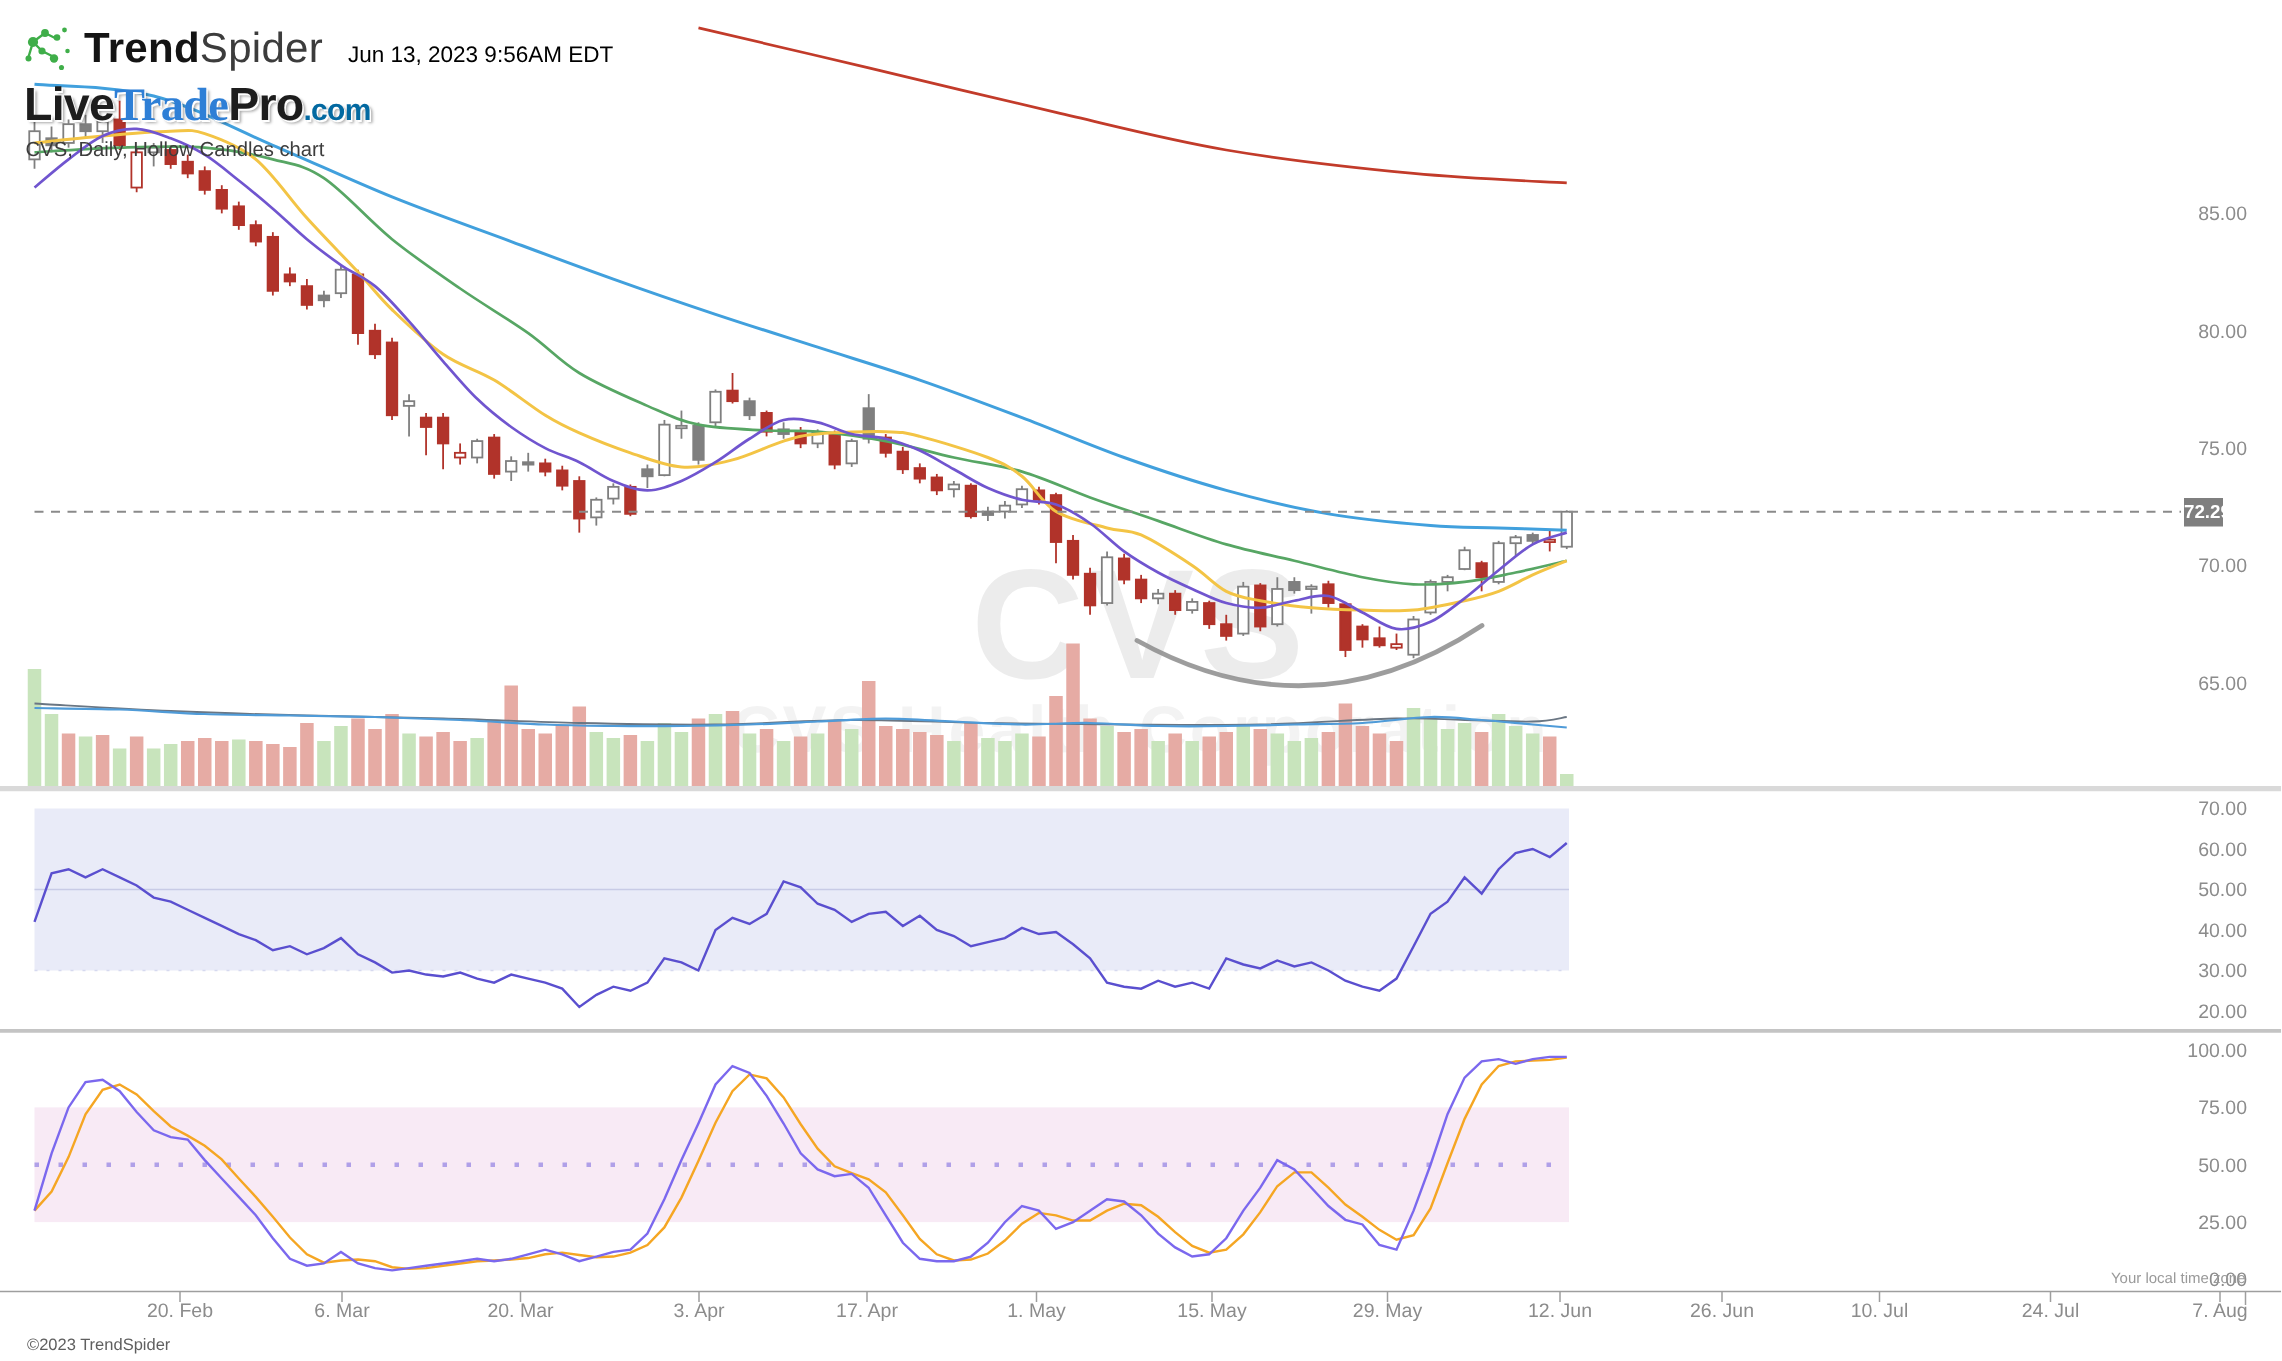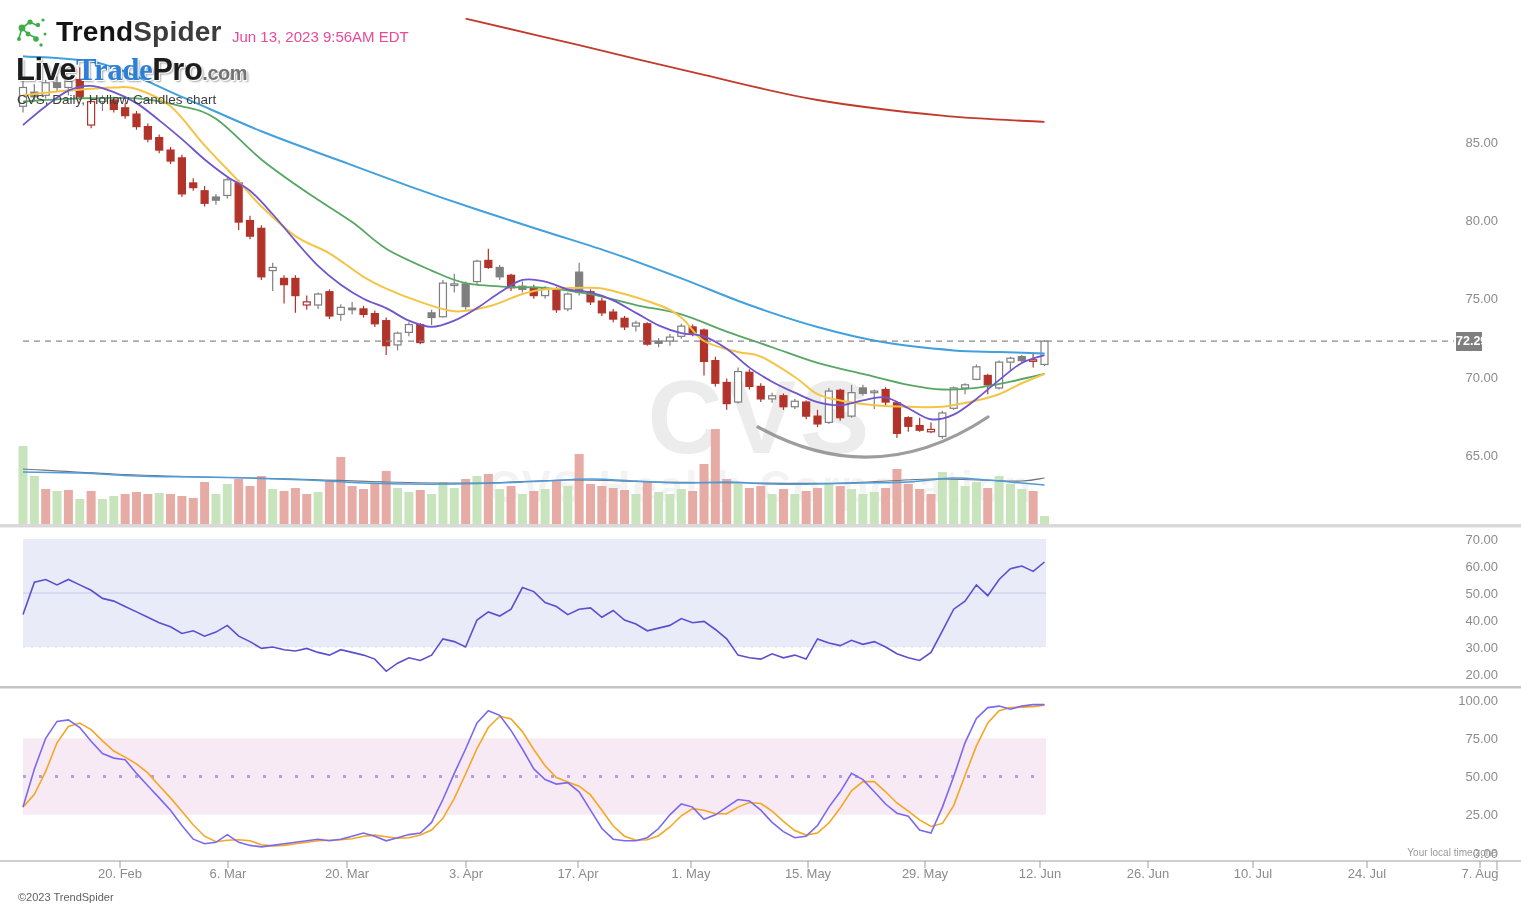--- a/index.html
+++ b/index.html
@@ -1,27 +1,27 @@
 <!DOCTYPE html>
 <html><head>
 <meta charset="utf-8">
 <style>
   html,body{margin:0;padding:0;background:#fff;}
   .root{position:relative;width:1521px;height:907px;background:#fff;overflow:hidden;
         font-family:"Liberation Sans", sans-serif;}
   .hdr{position:absolute;z-index:20;}
   .brand{left:56px;top:16px;font-size:28px;letter-spacing:.2px;white-space:nowrap;}
   .brand .b{font-weight:700;color:#141414;}
-  .brand .l{font-weight:700;color:#3c3c3c;}
-  .stamp{left:232px;top:28px;font-size:15px;color:#ec4899;}
+  .brand .l{font-weight:400;color:#3c3c3c;}
+  .stamp{left:232px;top:28px;font-size:15px;color:#000000;}
   .ltp{left:16px;top:52px;font-size:31px;font-weight:800;letter-spacing:-0.5px;white-space:nowrap;
        text-shadow:1px 1px 0 #fff,2px 2px 2px rgba(0,0,0,.35);}
   .ltp .lv,.ltp .pr{color:#1d1d1d;text-align:center;}
   .ltp .tr{color:#2e7fd6;font-family:Liberation Serif, serif;}
-  .ltp .cm{font-size:20px;color:#737373;}
+  .ltp .cm{font-size:20px;color:#0369a1;}
   .symline{left:17px;top:92px;font-size:13.5px;color:#3d3d3d;}
   .wm1{position:absolute;left:0;top:358px;width:1521px;text-align:center;z-index:1;
        font-size:104px;font-weight:700;color:rgba(70,70,70,.10);letter-spacing:4px;}
   .wm2{position:absolute;left:0;top:462px;width:1521px;text-align:center;z-index:1;
        font-size:44px;font-weight:700;color:rgba(70,70,70,.065);letter-spacing:2px;}
   svg.chart{position:absolute;left:0;top:0;z-index:5;}
   .badge{position:absolute;left:1456px;top:332px;width:26px;height:19px;background:#7f7f7f;
          color:#fff;font-size:12.5px;font-weight:700;text-align:center;line-height:19px;z-index:8;}
   .copy{position:absolute;left:18px;top:891px;font-size:11px;color:#5f5f5f;z-index:8;text-align:center;}
   .tzn{position:absolute;right:24px;top:847px;font-size:10px;color:#9a9a9a;z-index:9;}

